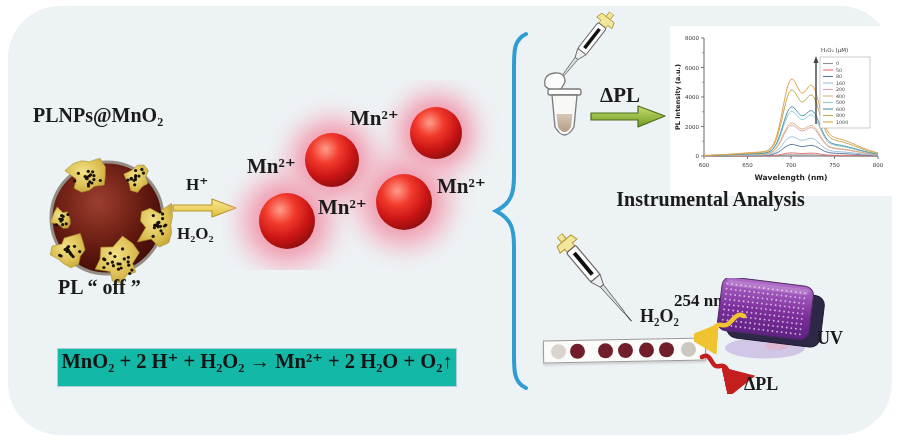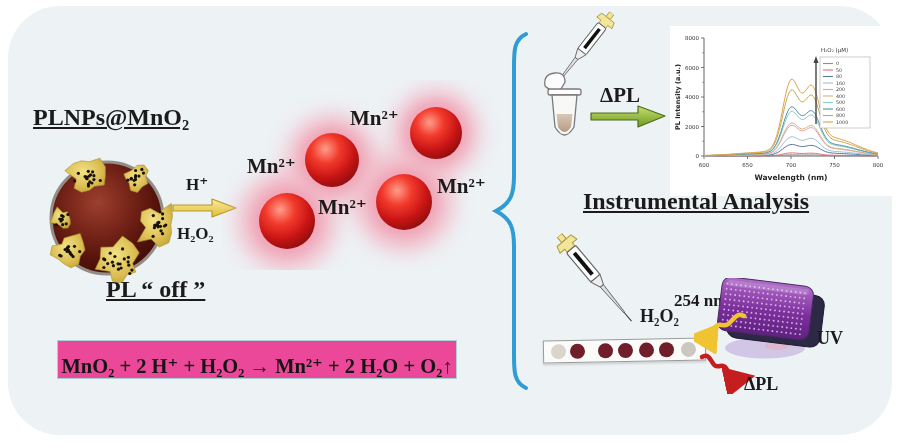--- a/index.html
+++ b/index.html
@@ -3,28 +3,28 @@
 <meta charset="utf-8">
 <style>
   html,body{margin:0;padding:0;background:#ffffff;}
   body{width:900px;height:443px;overflow:hidden;
        font-family:"Liberation Serif","DejaVu Serif",serif;}
   .stage{position:relative;width:900px;height:443px;}
   .panel{position:absolute;left:8px;top:6px;width:884px;height:429px;
          background:var(--panel,#edf2f5);border-radius:52px;}
   .abs{position:absolute;}
   .t{position:absolute;font-weight:bold;color:#1b1b1b;white-space:nowrap;}
-  .t23{font-size:24px;text-decoration:underline;}
+  .t23{font-size:20px;}
   .t21{font-size:21px;}
   .t18{font-size:18px;}
   .t17{font-size:17px;}
-  .cap{}
-  .eqbox{position:absolute;left:57px;top:340px;width:398px;height:37px;
-         background:#ec4899;border:1.5px solid #aecfd6;
-         display:flex;align-items:flex-end;justify-content:center;}
+  .cap{text-align:center;}
+  .eqbox{position:absolute;left:57px;top:348px;width:398px;height:37px;
+         background:#14b8a6;border:1.5px solid #aecfd6;
+         display:flex;align-items:flex-start;justify-content:center;}
   .eqbox span{font-weight:bold;font-size:20.5px;color:#151515;}
   .chartpanel{position:absolute;left:670px;top:26px;width:232px;height:170px;background:#ffffff;}
   .strip{position:absolute;left:543px;top:339px;width:161px;height:21px;
          background:#fbfbfa;border:1px solid #9a9a9a;transform:rotate(-1deg);
          box-shadow:0 2px 2px rgba(120,120,120,.25);}
   .strip span{position:absolute;top:3px;width:15px;height:15px;border-radius:50%;}
   svg{display:block;}
 </style>
 </head>
 <body>
@@ -144,21 +144,21 @@
         <circle cx="19.8" cy="71.0" r="1.6" fill="#1a1206"></circle>
         <circle cx="21.0" cy="73.1" r="1.6" fill="#1a1206"></circle>
         <circle cx="21.6" cy="67.6" r="1.6" fill="#1a1206"></circle>
         <circle cx="22.7" cy="76.7" r="1.6" fill="#1a1206"></circle>
         <circle cx="27.9" cy="66.5" r="1.6" fill="#1a1206"></circle>
         <circle cx="16.3" cy="76.8" r="1.6" fill="#1a1206"></circle>
         <circle cx="23.1" cy="68.4" r="1.6" fill="#1a1206"></circle>
       </g>
   </svg>
 
-  <div class="t t23" style="left:58px;top:276px;margin-left:48px;">PL “ off ”</div>
+  <div class="t t23" style="left:58px;top:276px;">PL “ off ”</div>
 
   <div class="t t17" style="left:186px;top:174px;">H⁺</div>
   <svg class="abs" style="left:170px;top:195px;" width="72" height="26" viewBox="0 0 72 26">
     <defs>
         <linearGradient id="yG" x1="0" y1="0" x2="0" y2="1">
       <stop offset="0%" stop-color="#f8ec9e"></stop>
           <stop offset="100%" stop-color="#e2bd37"></stop>
         </linearGradient>
       </defs>
     <path d="M 3 10 L 42 10 L 42 4 L 66 13 L 42 22 L 42 16 L 3 16 Z" fill="url(#yG)" stroke="#ba9724" stroke-width="1.2" stroke-linejoin="round"></path>

